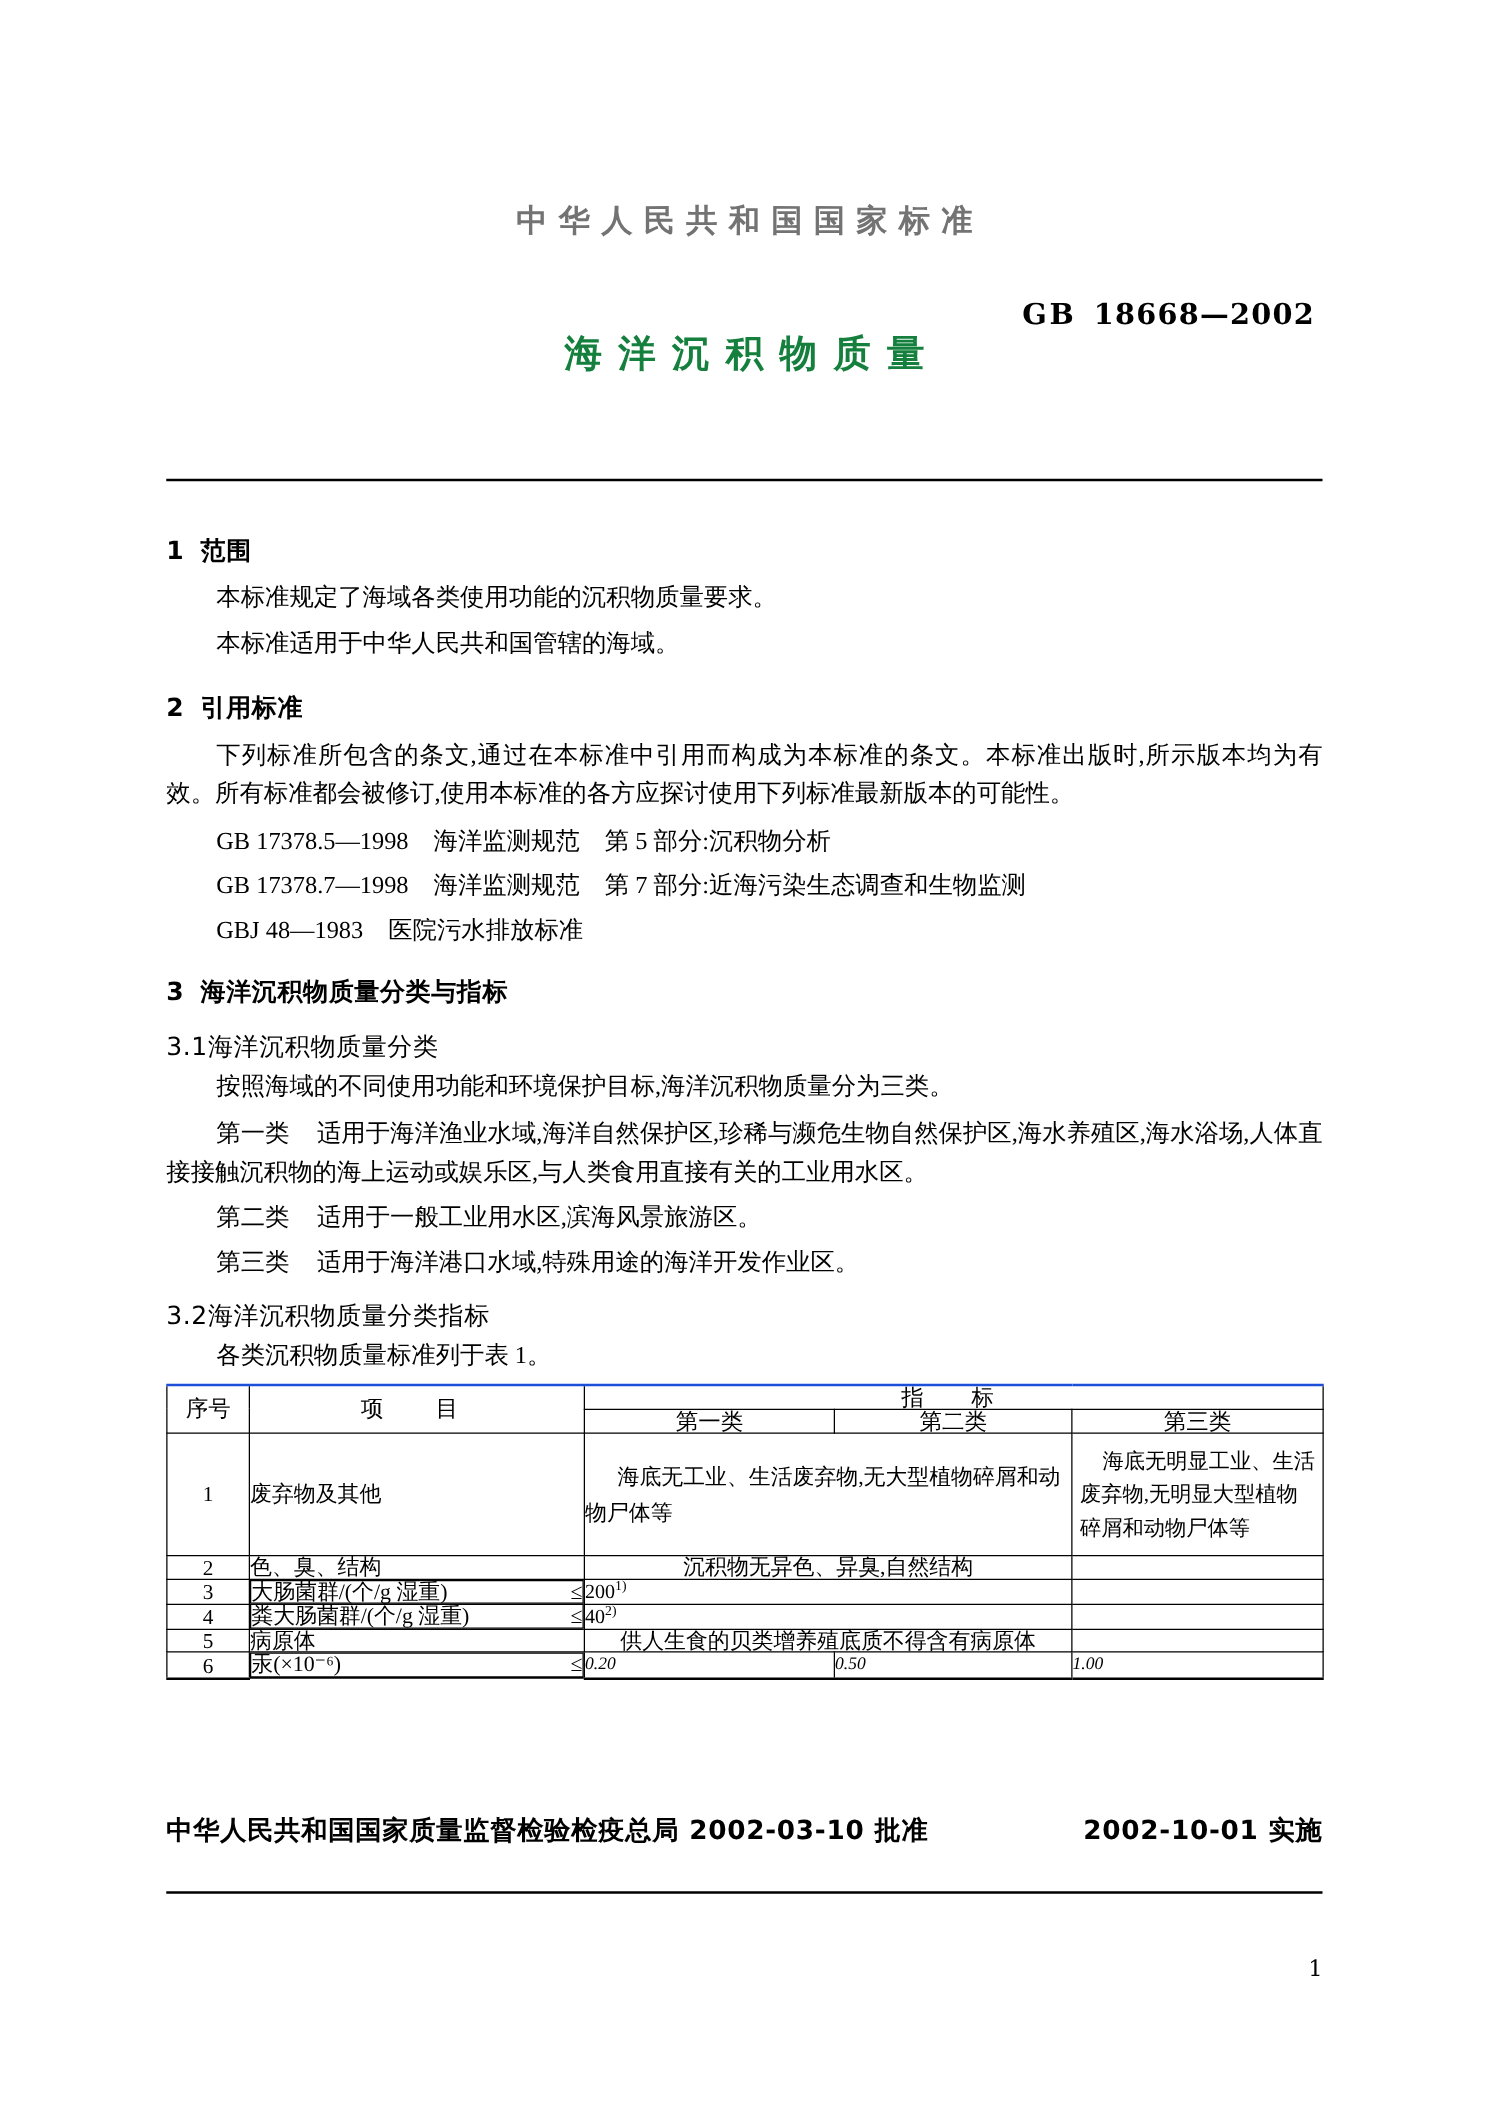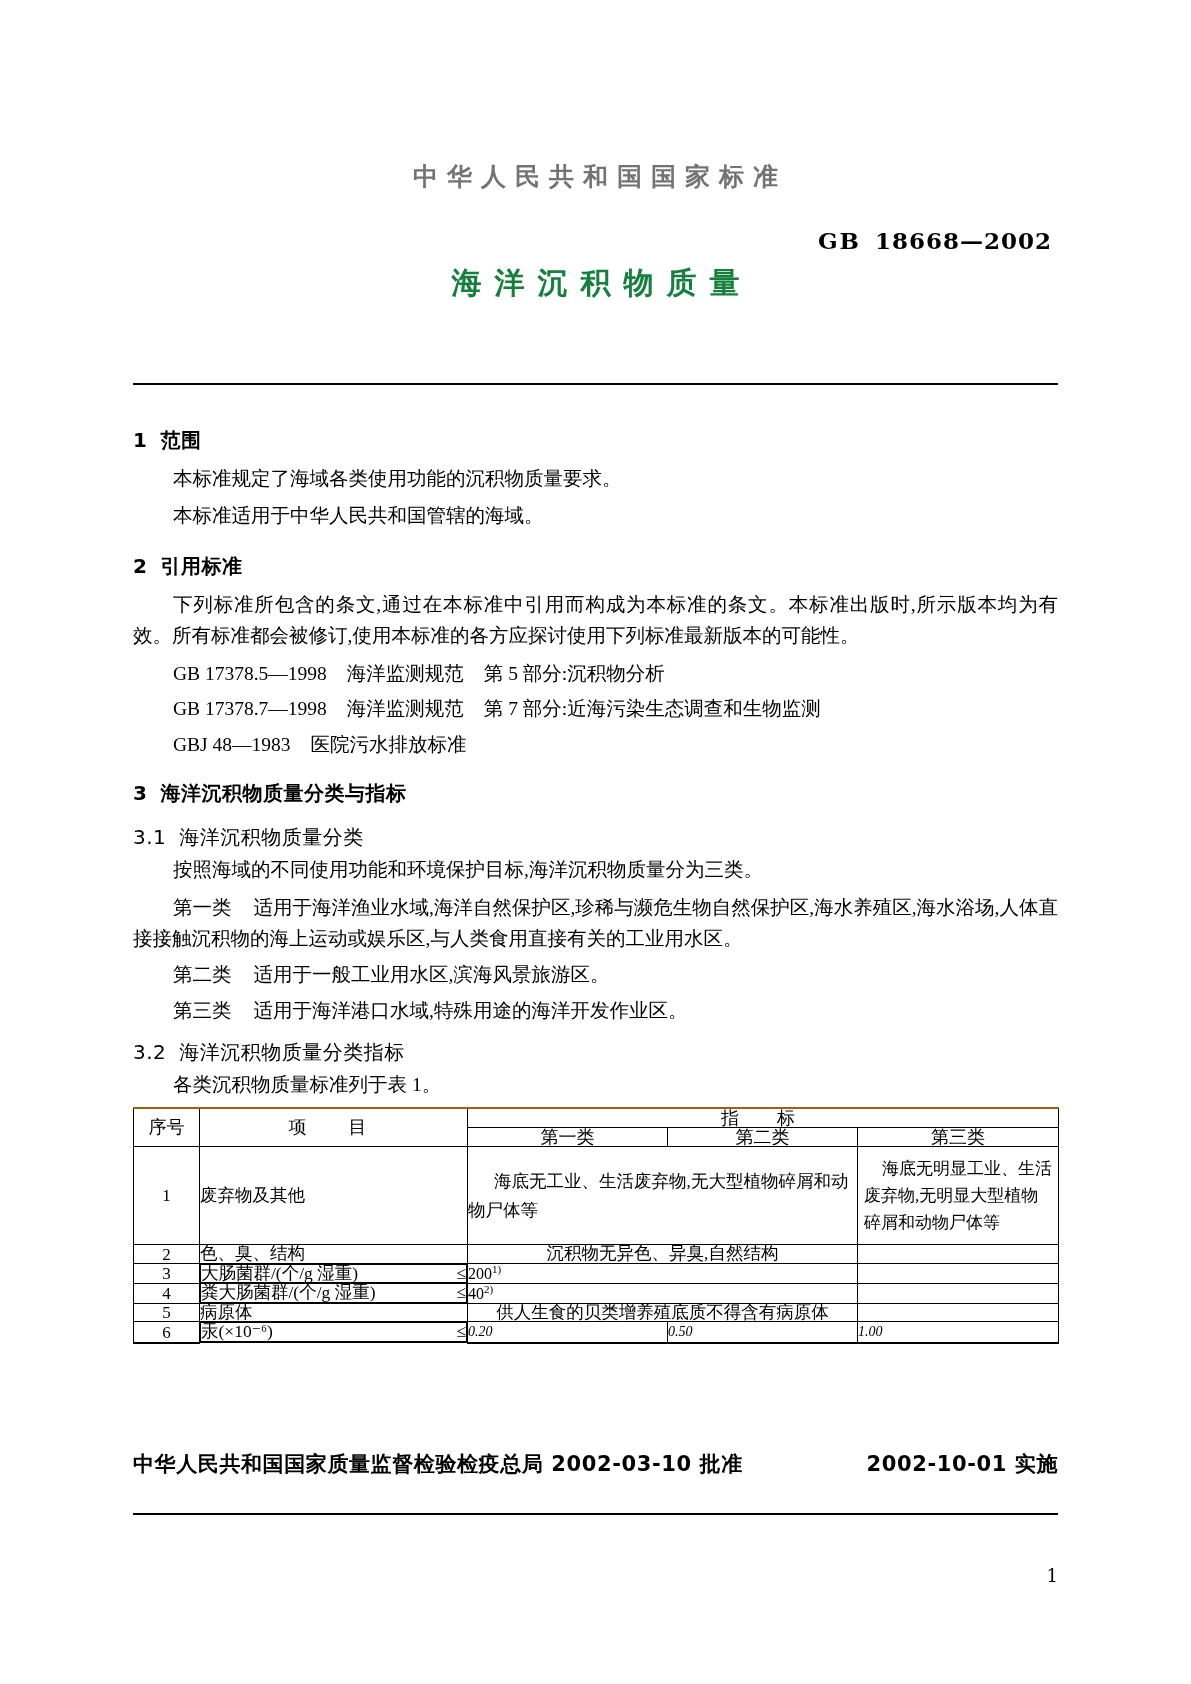--- a/index.html
+++ b/index.html
@@ -40,21 +40,21 @@
     color: #737373;
   }
   .std-number-row {
     position: relative;
     height: 42px;
     margin-top: 34px;
   }
   .std-number {
     position: absolute;
     right: 6px;
-    top: 0;
+    top: 11px;
     font-family: "DejaVu Serif", serif;
     font-size: 23px;
     font-weight: bold;
     letter-spacing: 1px;
     white-space: nowrap;
   }
   .std-number .gb {
     letter-spacing: 2px;
     margin-right: 14px;
   }
@@ -103,21 +103,21 @@
     letter-spacing: 0.5px;
   }
   .h1 .num { margin-right: 13px; }
 
   .h2 {
     font-family: "DejaVu Sans", "Liberation Sans", sans-serif;
     font-size: 20px;
     margin: 0 0 8px 0;
     letter-spacing: 0.5px;
   }
-  .h2 .num { margin-right: 13px; }
+  .h2 .num { }
 
   .p {
     margin: 0 0 7px 0;
     text-indent: 40px;
     line-height: 1.55;
     text-align: justify;
     font-size: 19.5px;
   }
 
   .ref {
@@ -155,21 +155,21 @@
     width: 925px;
     table-layout: fixed;
     font-size: 17px;
   }
   table.std td, table.std th {
     border: 1px solid #000;
     padding: 0;
     font-weight: normal;
     vertical-align: middle;
   }
-  table.std .thick-top { border-top: 2px solid #a16207; }
+  table.std .thick-top { border-top: 2px solid #1d4ed8; }
   table.std .thick-bottom { border-bottom: 2px solid #000; }
 
   .col-no    { width: 66px; }
   .col-item  { width: 268px; }
   .col-c1    { width: 200px; }
   .col-c2    { width: 190px; }
   .col-c3    { width: 201px; }
 
   .hdr-indicator {
     text-align: center;

